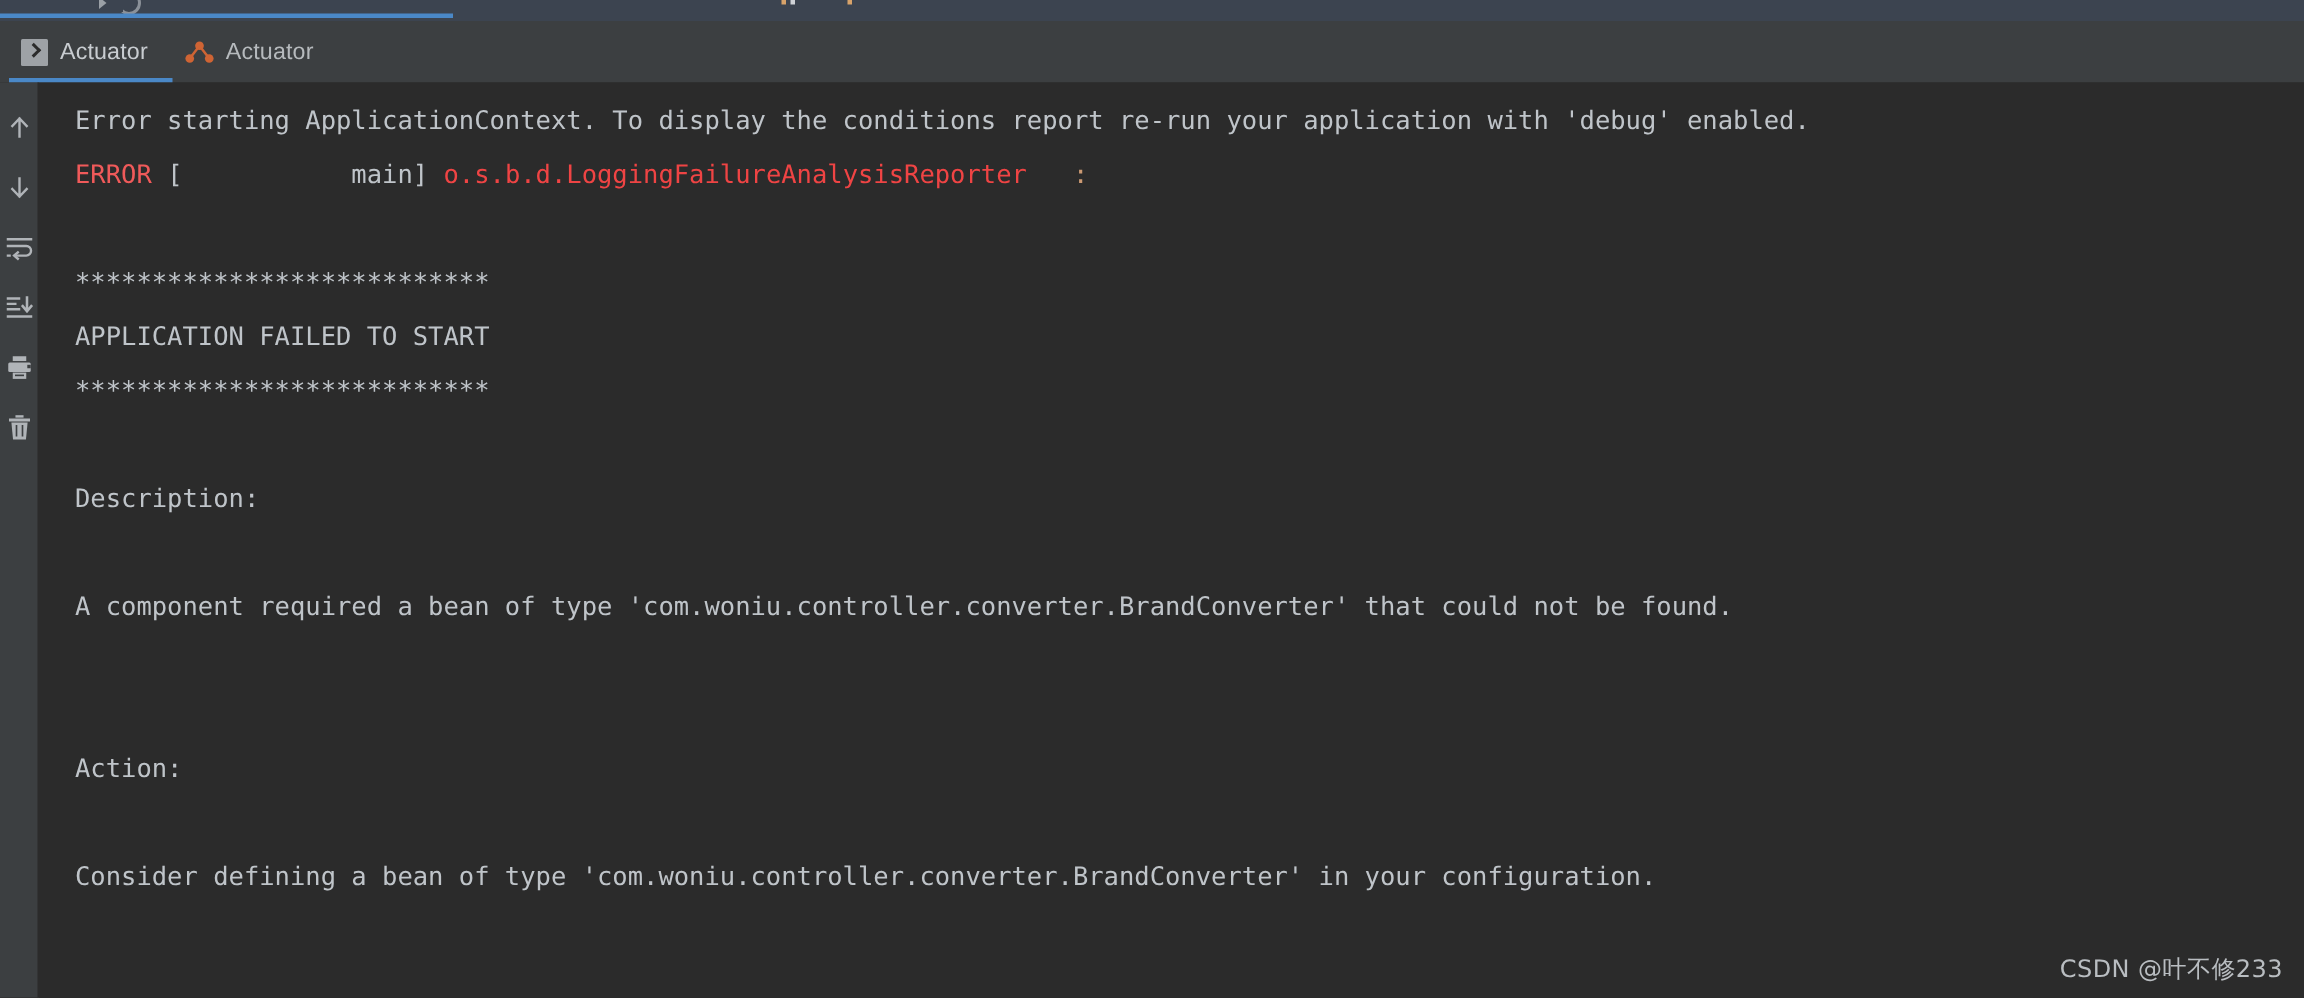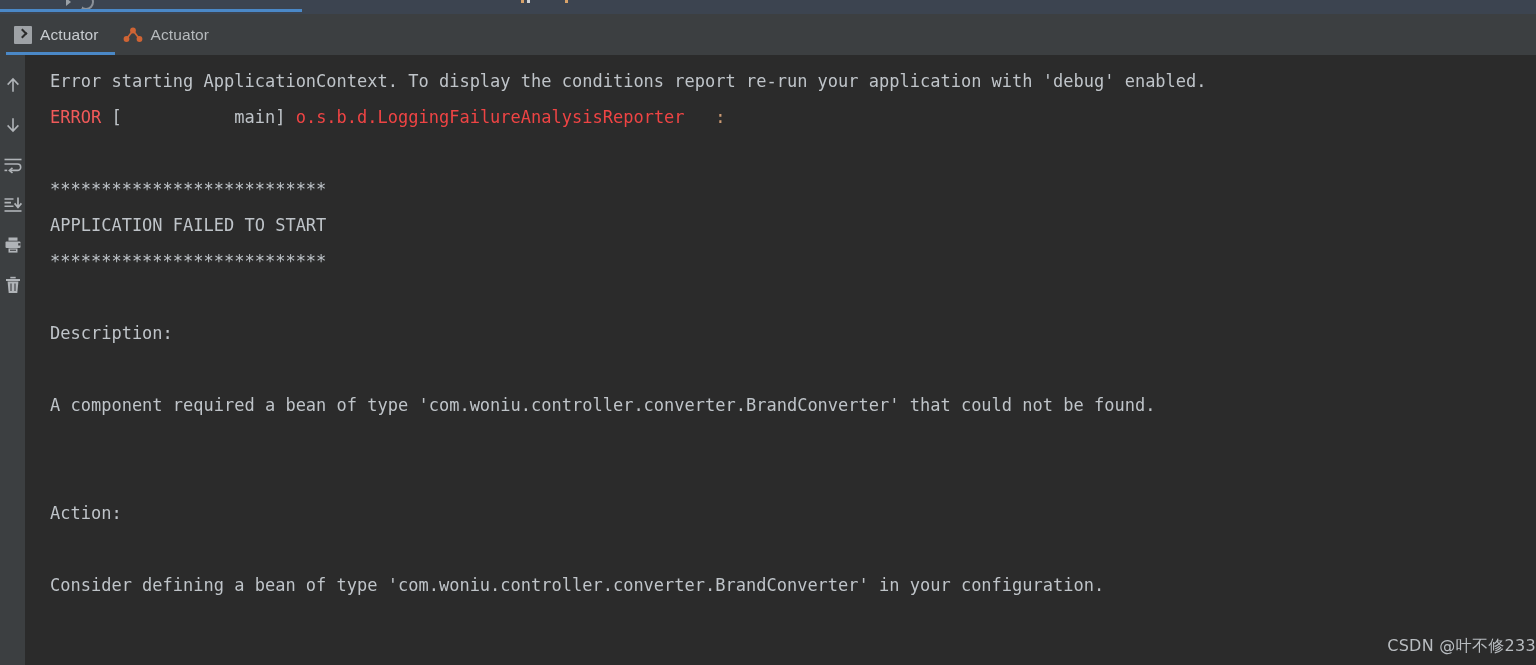--- a/index.html
+++ b/index.html
@@ -219,21 +219,21 @@
   }
   .line { white-space: pre; height: 36px; }
   .c-default { color: #bfc4c9; }
   .c-error   { color: #f05a5a; text-align: center; }
   .c-logger  { color: #ef4444; }
   .c-punct   { color: #cc9a73; }
 
   
   .watermark {
     position: absolute;
-    right: 0;
+    right: 14px;
     bottom: 8px;
     color: #b9bdc1;
     font-size: 16px;
     font-family: "DejaVu Sans", sans-serif;
     letter-spacing: 0.3px;
     pointer-events: none;
     white-space: nowrap;
   }
 </style>
 </head>

